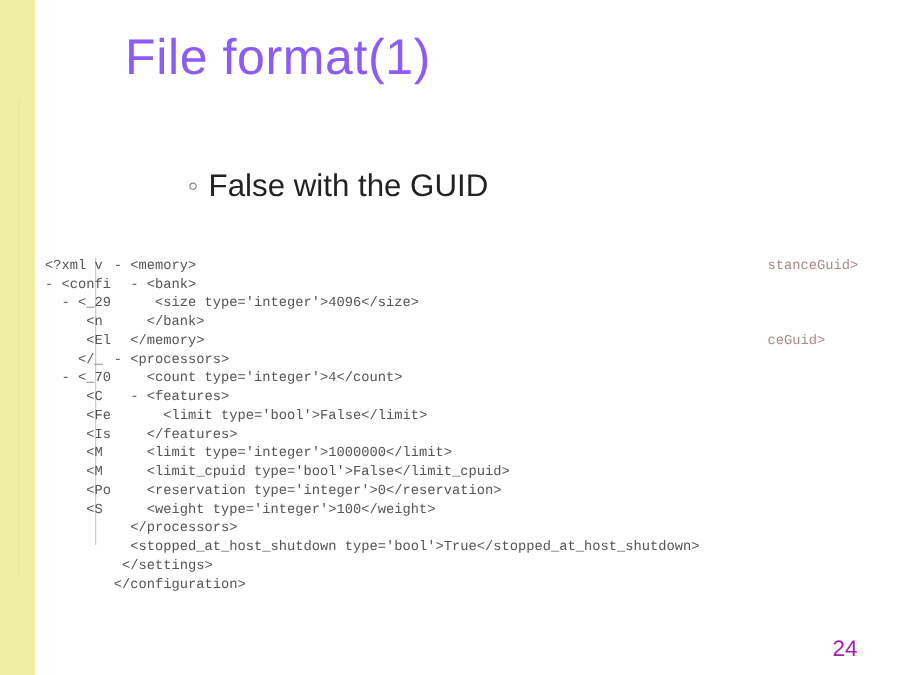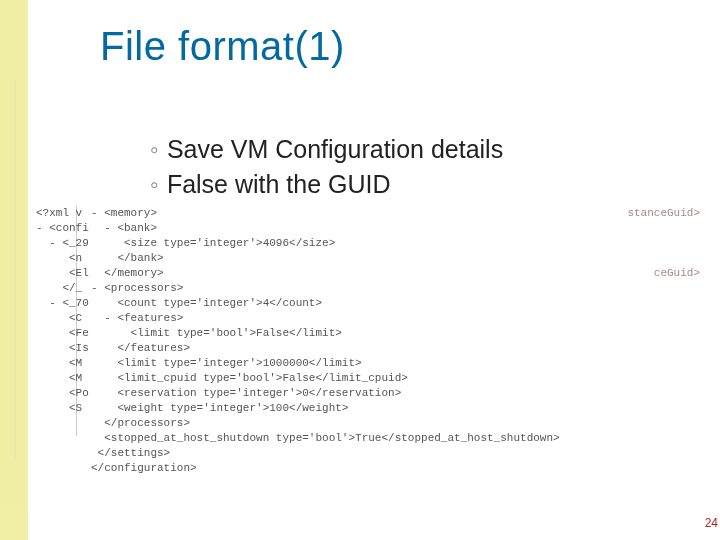--- a/index.html
+++ b/index.html
@@ -1,41 +1,40 @@
 <!DOCTYPE html>
 <html><head>
 <meta charset="utf-8">
 <style>
   html,body{margin:0;padding:0;width:720px;height:540px;background:#fff;font-family:Arial,Helvetica,sans-serif;color:#333;overflow:hidden}
   .slide{position:relative;width:720px;height:540px;box-sizing:border-box}
   .accent{position:absolute;left:0;top:0;bottom:0;width:28px;background:#d6cd00;opacity:.35}
   .accent::after{content:"";position:absolute;left:14px;top:80px;width:2px;height:380px;background:#b7b200;opacity:.5}
-  .title{position:absolute;left:100px;top:24px;font-size:40px;font-weight:400;color:#0369a1;letter-spacing:.5px}
+  .title{position:absolute;left:100px;top:24px;font-size:40px;font-weight:400;color:#8b5cf6;letter-spacing:.5px}
   .subtitle{position:absolute;left:128px;top:88px;font-size:30px;font-weight:bold;color:#222}
   .subtitle .bullet-sq{display:inline-block;width:18px;height:18px;border:2px solid #555;vertical-align:middle;margin-right:2px;position:relative;top:-3px}
   .pts{position:absolute;left:150px;top:132px;font-size:25px;color:#222;line-height:1.4}
   .pts .ring{color:#888;margin-right:8px}
   .codewrap{position:absolute;left:36px;top:206px;right:20px;height:230px;display:flex;gap:14px}
   .col{font-family:"Courier New",monospace;font-size:11px;line-height:15px;color:#555;white-space:pre}
   .col1{width:36px;border-right:1px solid #ccc;padding-right:4px}
   .col2{flex:1;position:relative}
-  .col3{width:86px;text-align:right;color:#a88}
-  .pagenum{position:absolute;right:2px;bottom:10px;font-size:12px;color:#b91c1c}
+  .col3{width:86px;color:#a88}
+  .pagenum{position:absolute;right:34px;bottom:10px;font-size:18px;color:#a21caf}
 </style>
 </head>
 <body>
 
 <div class="slide">
   <div class="accent"></div>
 
   <div class="title">File format(1)</div>
 
 
   <div class="pts">
-    <div><span class="ring">◦</span><span>Save VM Configuration details</span></div>
     <div><span class="ring">◦</span><span>False with the GUID</span></div>
   </div>
 
   <div class="codewrap">
     <div class="col col1"><span>&lt;?xml v
 - &lt;confi
   - &lt;_29
      &lt;n
      &lt;El
     &lt;/_

